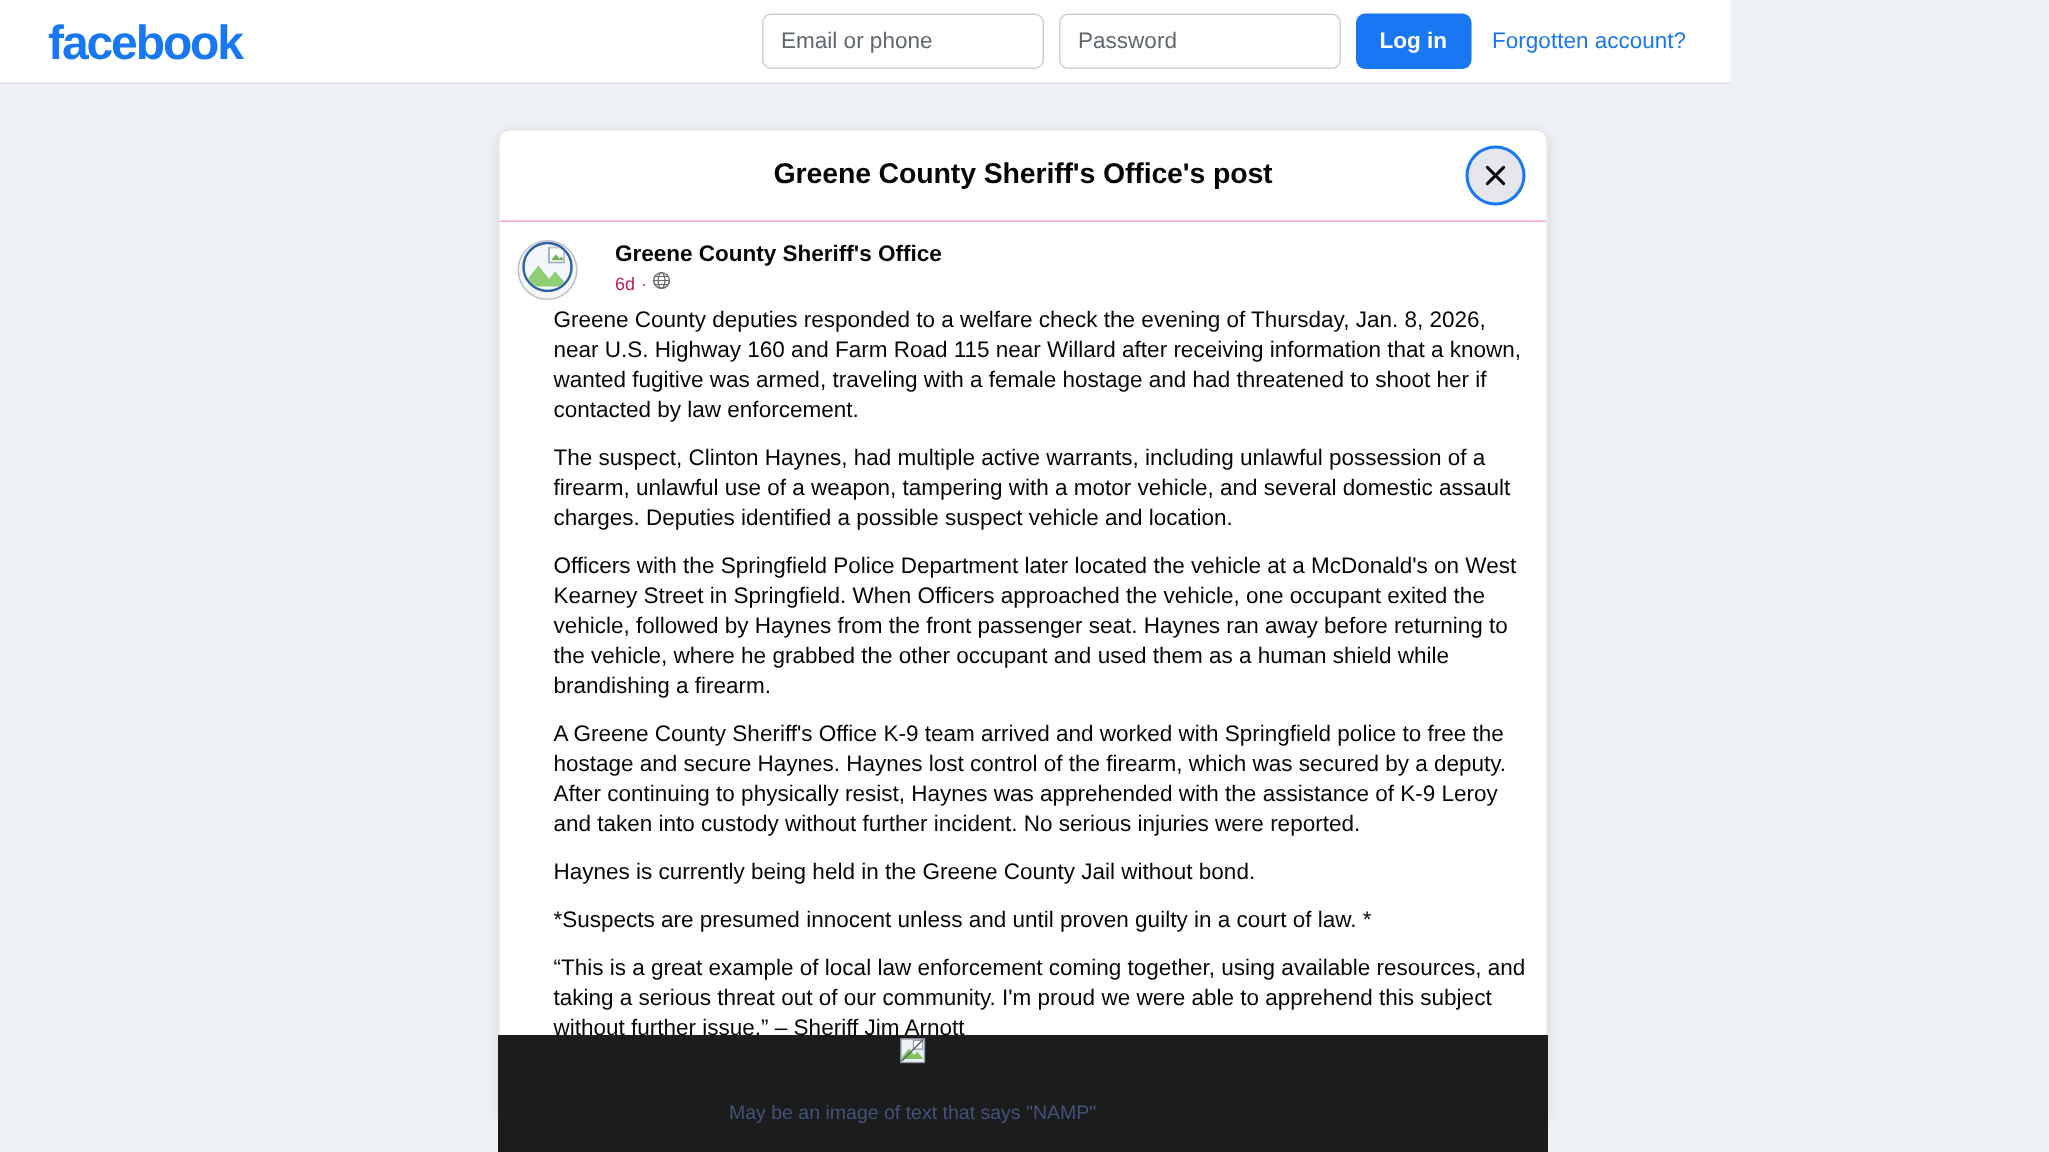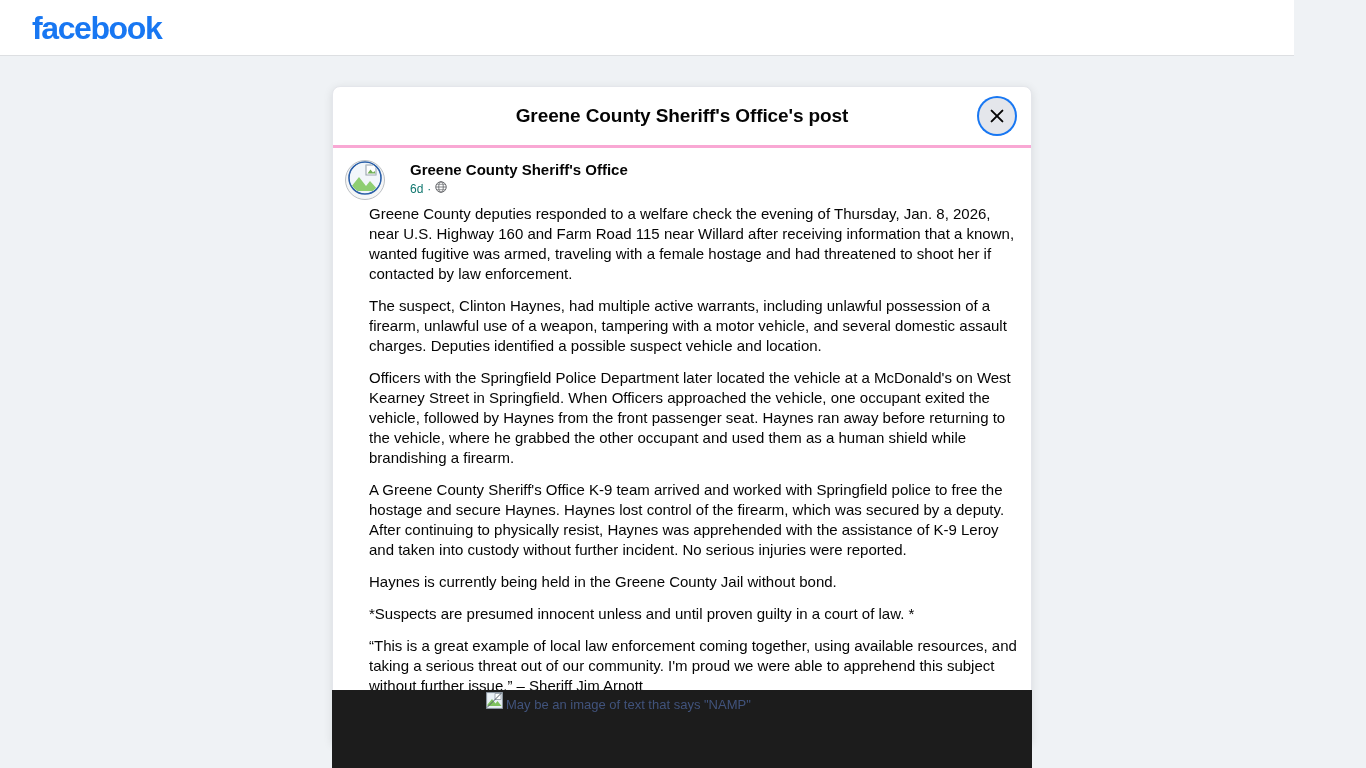--- a/index.html
+++ b/index.html
@@ -7,21 +7,21 @@
     margin: 0; padding: 0;
     width: 1366px; height: 768px;
     overflow: hidden;
     background: #eff2f5;
     font-family: "Liberation Sans", sans-serif;
   }
 
   
   #topbar {
     position: absolute; top: 0; left: 0;
-    width: 1294px; height: 56px;
+    width: 1154px; height: 56px;
     background: #ffffff;
     border-bottom: 1px solid #dddfe2;
   }
   #fb-logo {
     position: absolute; left: 32px; top: 11px;
     font-size: 32px; line-height: 34px;
     font-weight: bold;
     color: #1877f2;
     letter-spacing: -1.4px;
   }
@@ -70,21 +70,21 @@
     width: 700px;
     background: #ffffff;
     border: 1px solid #e4e6eb;
     border-radius: 8px 8px 0 0;
     box-shadow: 0 2px 10px rgba(0,0,0,0.10);
     overflow: hidden;
   }
   #modal-header {
     position: relative;
     height: 61px;
-    border-bottom: 3px solid #f9a8d4;
+    border-bottom: 1px solid #f9a8d4;
     display: flex; align-items: center; justify-content: center;
   }
   #modal-title {
     font-size: 19px;
     font-weight: bold;
     color: #050505;
     letter-spacing: -0.1px;
   }
   #close-button {
     position: absolute;
@@ -119,21 +119,21 @@
   }
   #author-meta { padding-top: 1px; }
   #author-name {
     font-size: 15px;
     font-weight: bold;
     color: #050505;
     line-height: 18px;
   }
   #post-meta-row {
     display: flex; align-items: center; gap: 4px;
-    font-size: 12px; color: #0f766e;
+    font-size: 12px; color: #be185d;
     line-height: 16px;
     margin-top: 2px;
   }
   #post-text { padding: 0 0 0 0; margin-left: 24px; }
   .post-para {
     font-size: 15px;
     line-height: 20px;
     color: #050505;
     margin: 0 0 12px 0;
     white-space: pre-wrap;
@@ -151,35 +151,41 @@
   #post-image-block {
     position: absolute;
     left: 332px; top: 690px;
     width: 700px; height: 78px;
     background: #1c1c1c;
     overflow: hidden;
   }
   #broken-image {
     position: absolute;
     left: 154px; top: 2px;
-    display: flex; align-items: flex-end; gap: 3px;
+    display: flex; align-items: center; gap: 20px; flex-direction: column;
   }
   #broken-image-alt {
     font-size: 13px;
     color: #41537c;
     white-space: nowrap;
     line-height: 16px;
   }
 </style>
 </head>
 <body>
 
 <div id="topbar">
   <div id="fb-logo">facebook</div>
 
+  <div id="login-form">
+    <input class="login-input" id="email-field" type="text" placeholder="Email or phone" style="">
+    <input class="login-input" id="password-field" type="password" placeholder="Password" style="">
+    <button id="login-button">Log in</button>
+    <a id="forgotten-link" href="#">Forgotten account?</a>
+  </div>
 </div>
 
 <div id="modal">
 
   <div id="modal-header">
     <div id="modal-title">Greene County Sheriff's Office's post</div>
     <button id="close-button">
       <span>
         <svg width="18" height="18" viewBox="0 0 20 20" aria-hidden="true">
           <path d="M4 4 L16 16 M16 4 L4 16" stroke="#050505" stroke-width="2.2" stroke-linecap="round" fill="none"></path>

